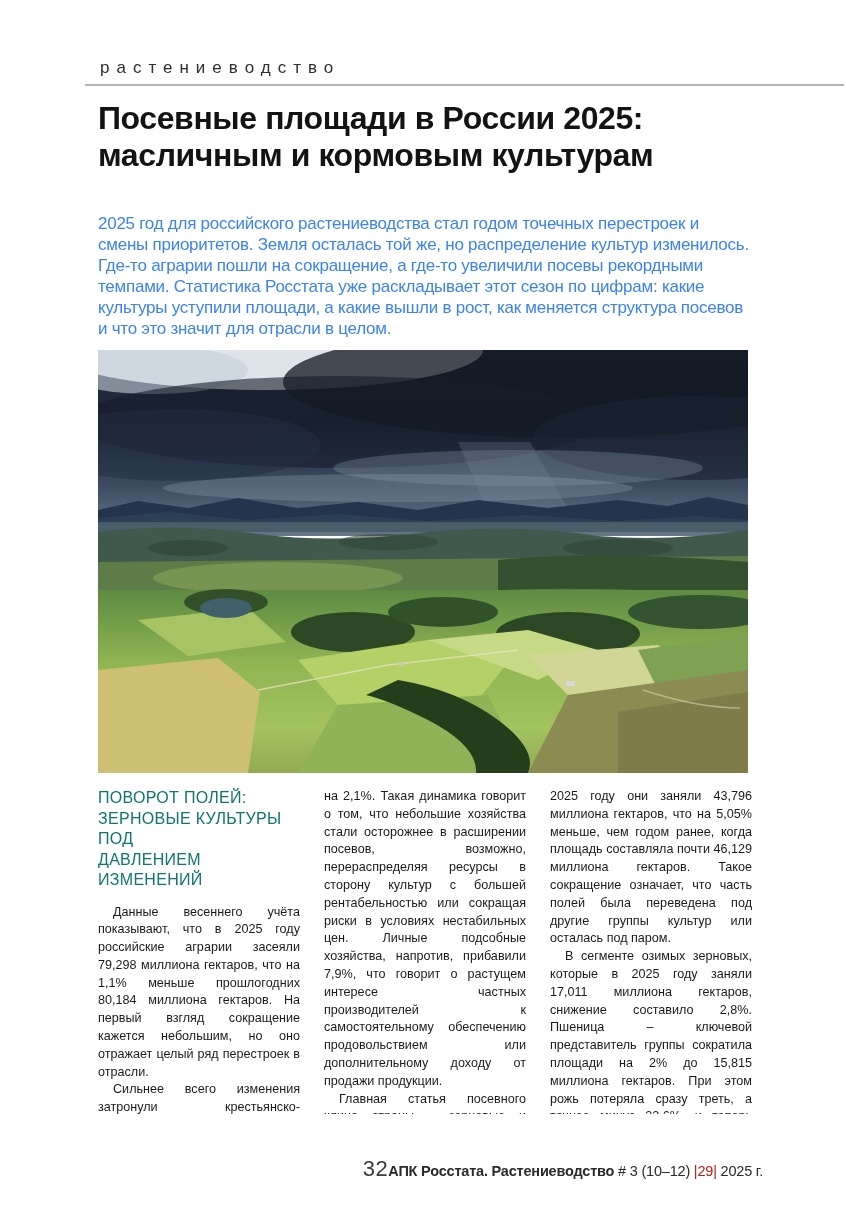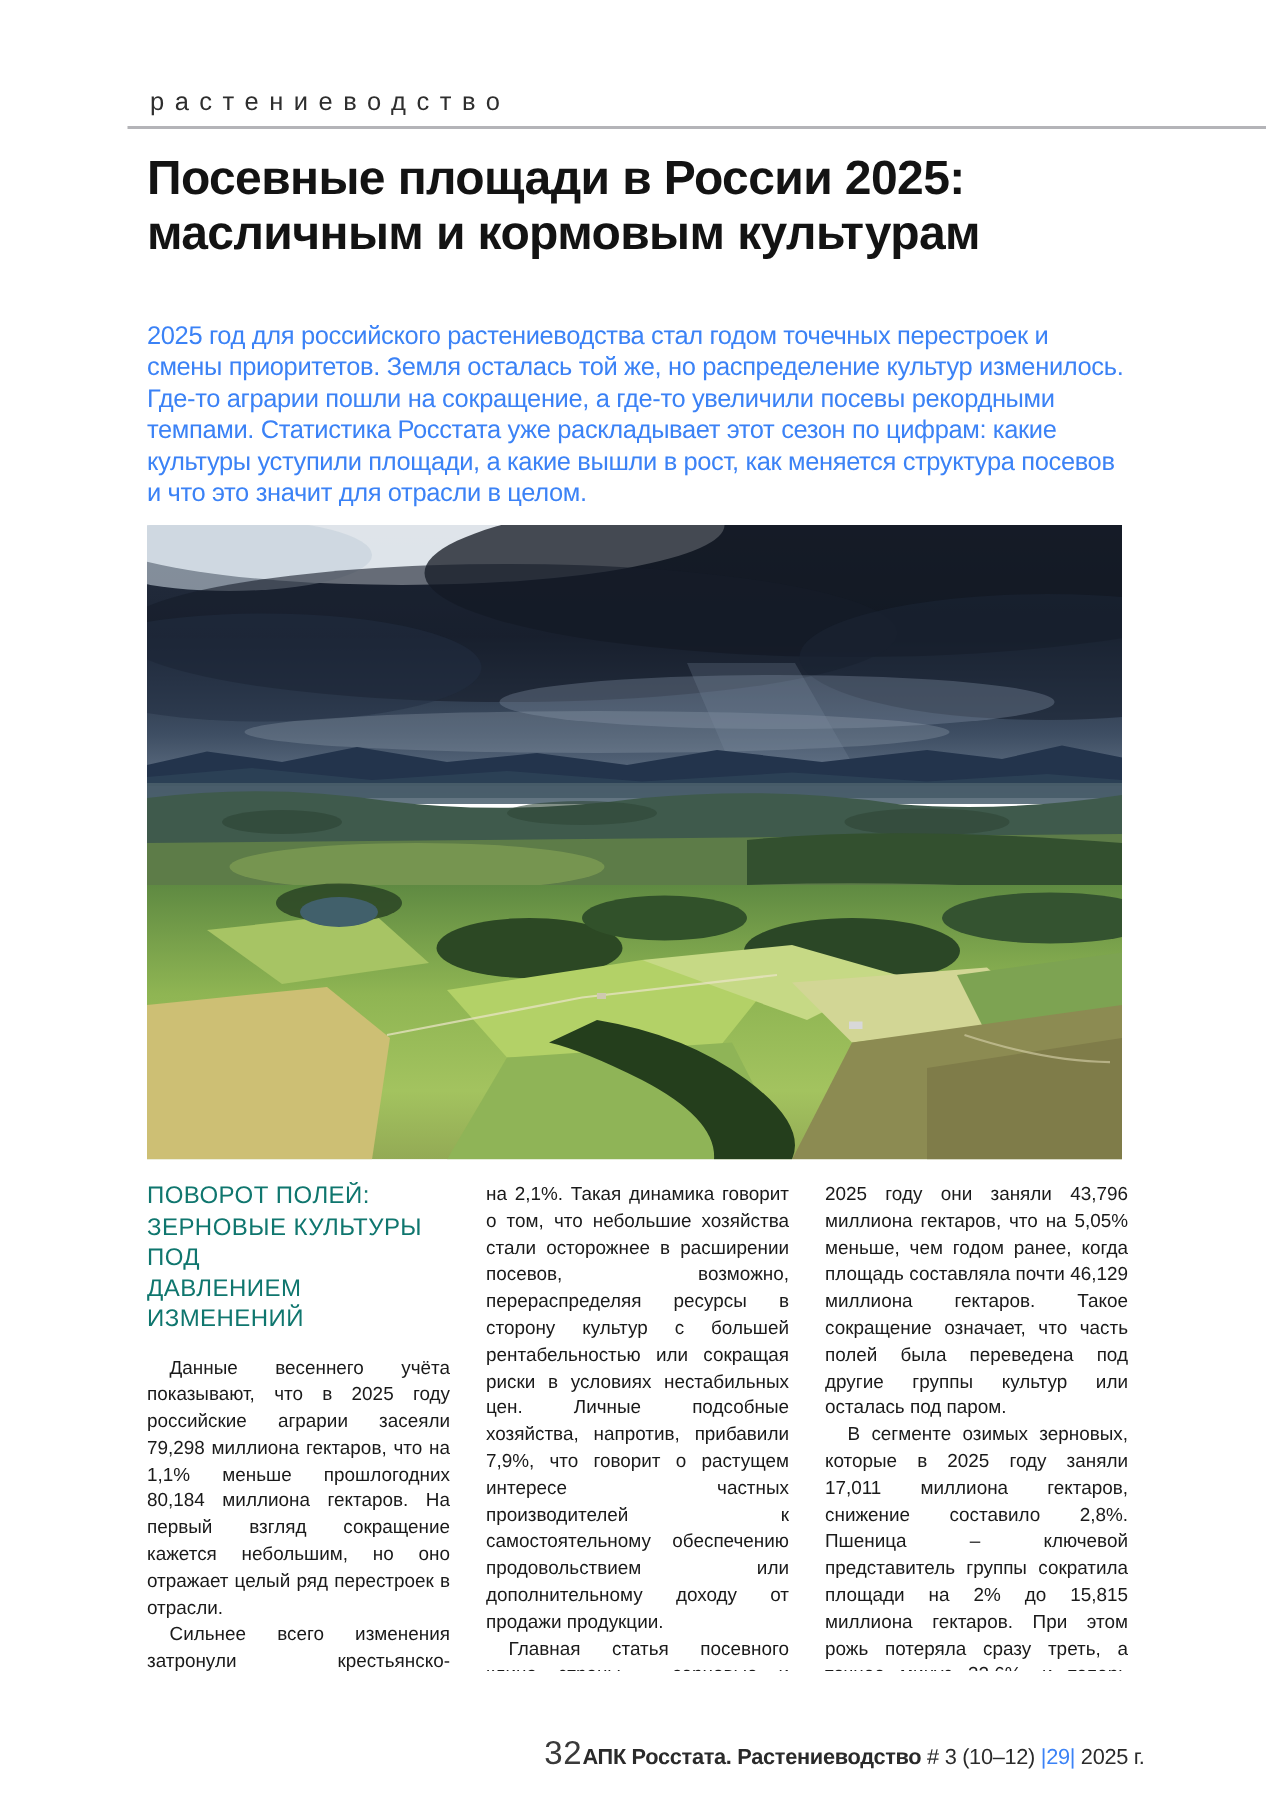--- a/index.html
+++ b/index.html
@@ -54,21 +54,21 @@
     position:absolute;left:100px;top:1116px;width:663px;
     display:flex;justify-content:flex-end;align-items:baseline;margin-top:40px;
   }
   .page-number{
     font-size:22px;color:#3a3a3a;font-weight:400;letter-spacing:0.5px;
   }
   .issue-line{
     font-size:14.5px;color:#2a2a2a;letter-spacing:-0.2px;
   }
   .issue-line .brand{font-weight:700;}
-  .issue-line .num{color:#3b82f6;}
+  .issue-line .num{color:#b91c1c;}
 </style>
 </head>
 <body>
 
 <div class="page">
 
   <div class="kicker">растениеводство</div>
   <div class="rule"></div>
 
   <div class="title">

